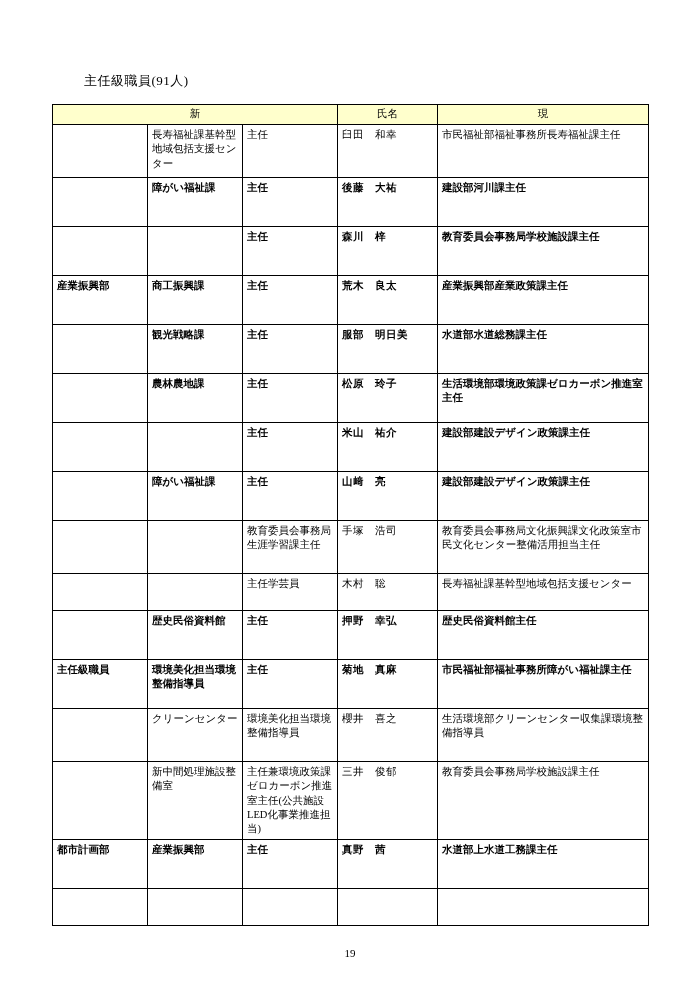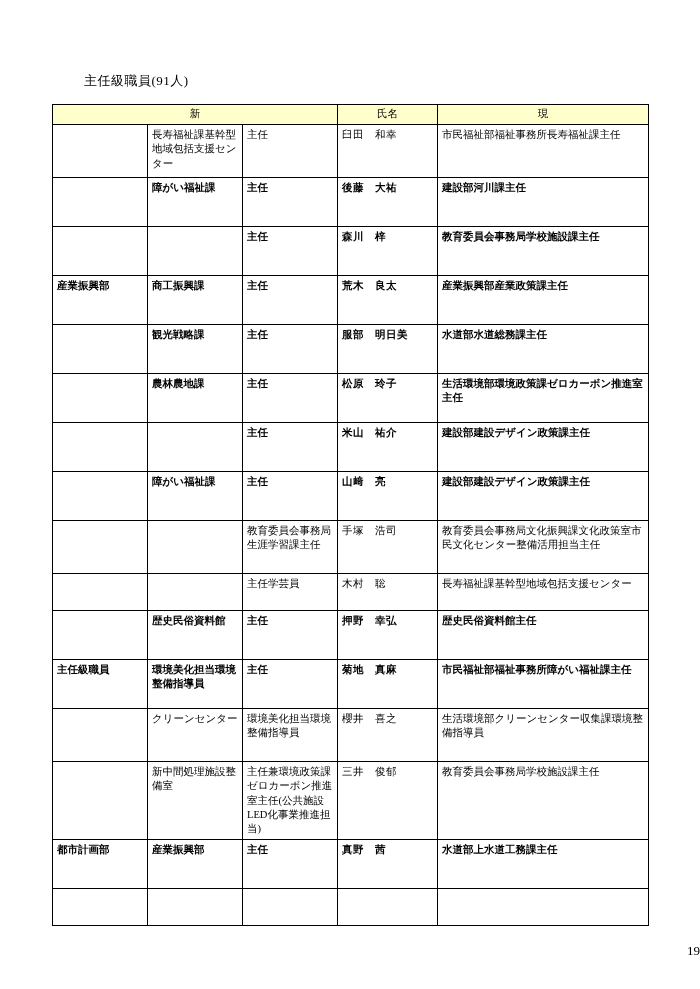--- a/index.html
+++ b/index.html
@@ -65,22 +65,22 @@
 
   .row-tall td { height: 46px; margin-top: 36px; }
   .row-mid td  { height: 42px; font-weight: bold; }
   .row-short td { height: 30px; }
 
   .page-number {
     position: absolute;
     left: 0;
     right: 0;
     bottom: 30px;
-    text-align: right;
-    font-size: 13px;
+    text-align: center;
+    font-size: 11px;
     font-family: "Liberation Serif", serif;
   }
 </style>
 </head>
 <body>
 
 <div class="page">
 
   <div class="doc-title">主任級職員(91人)</div>
 

